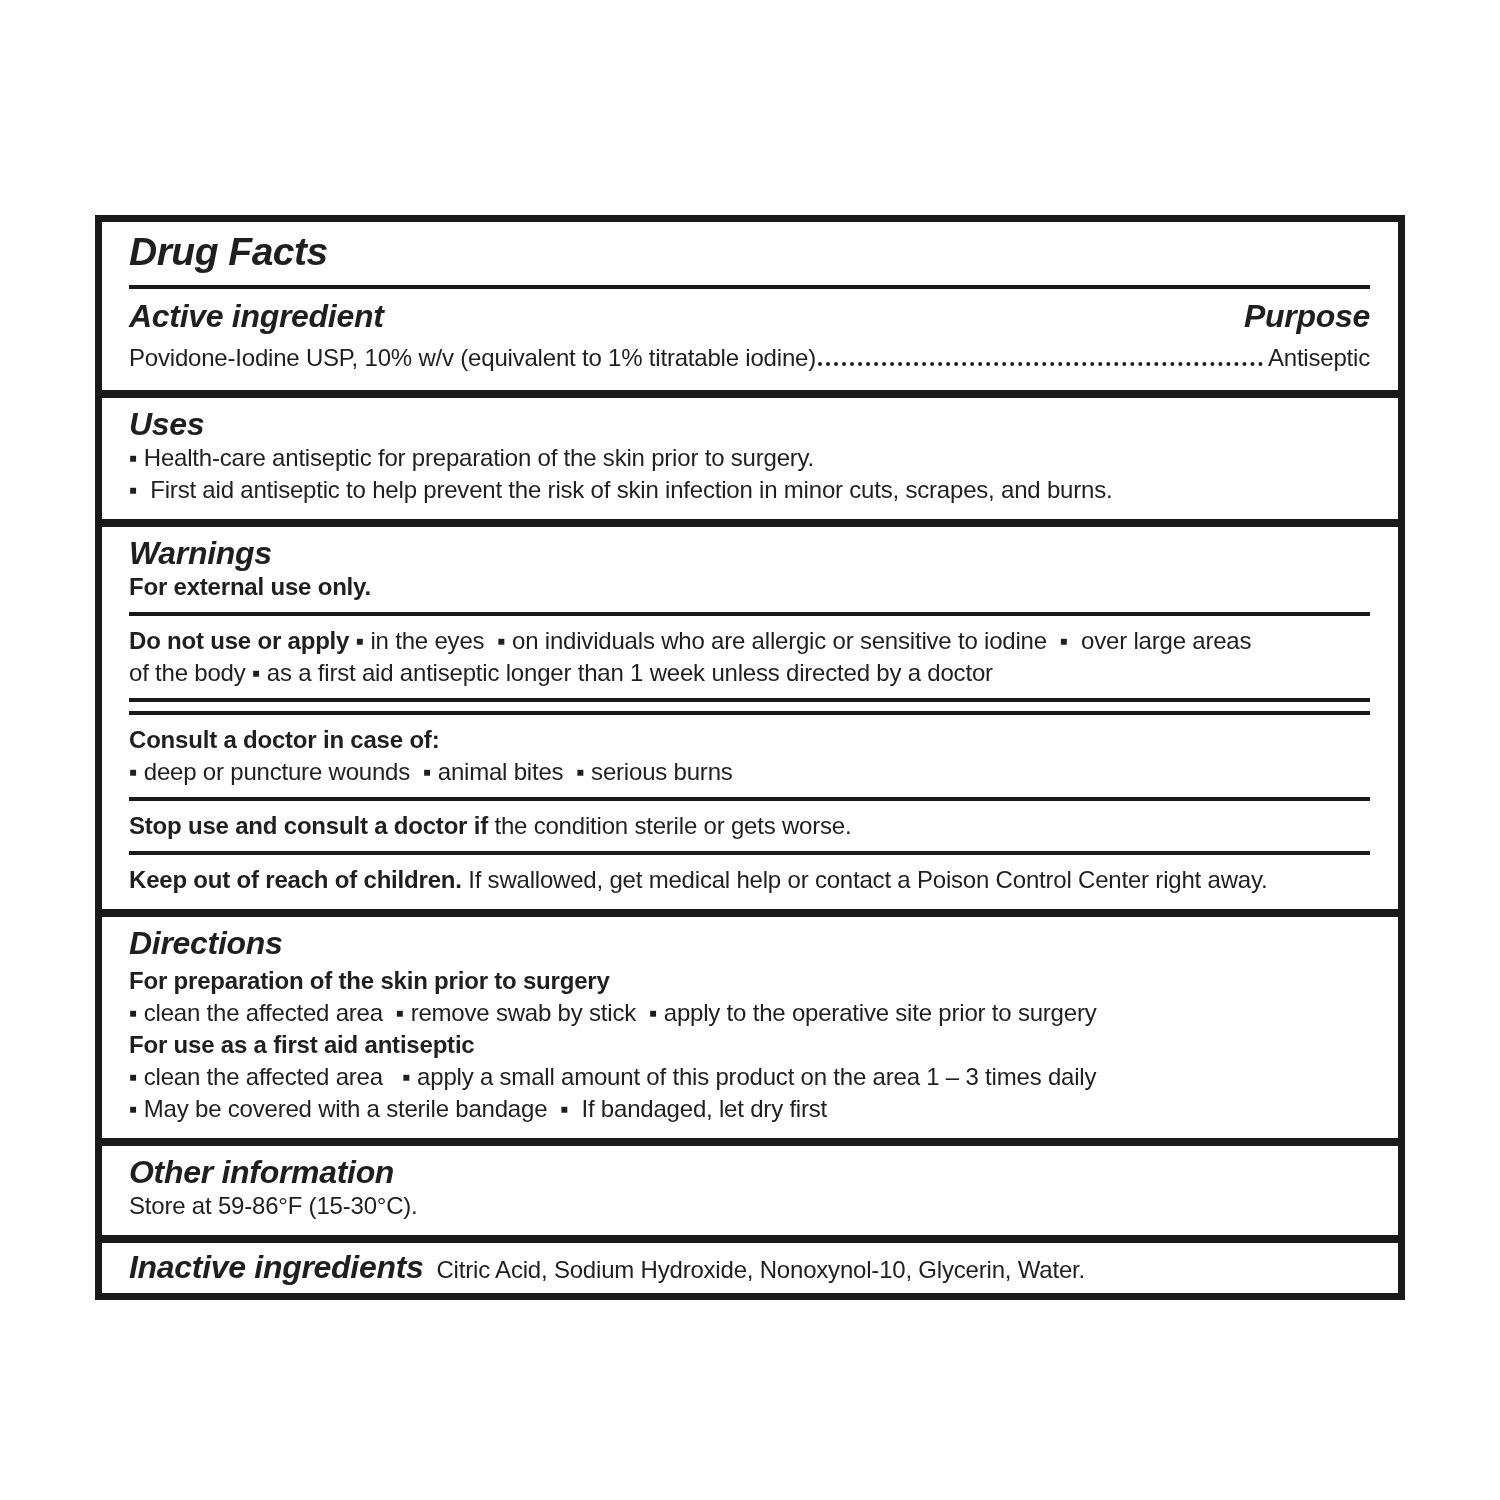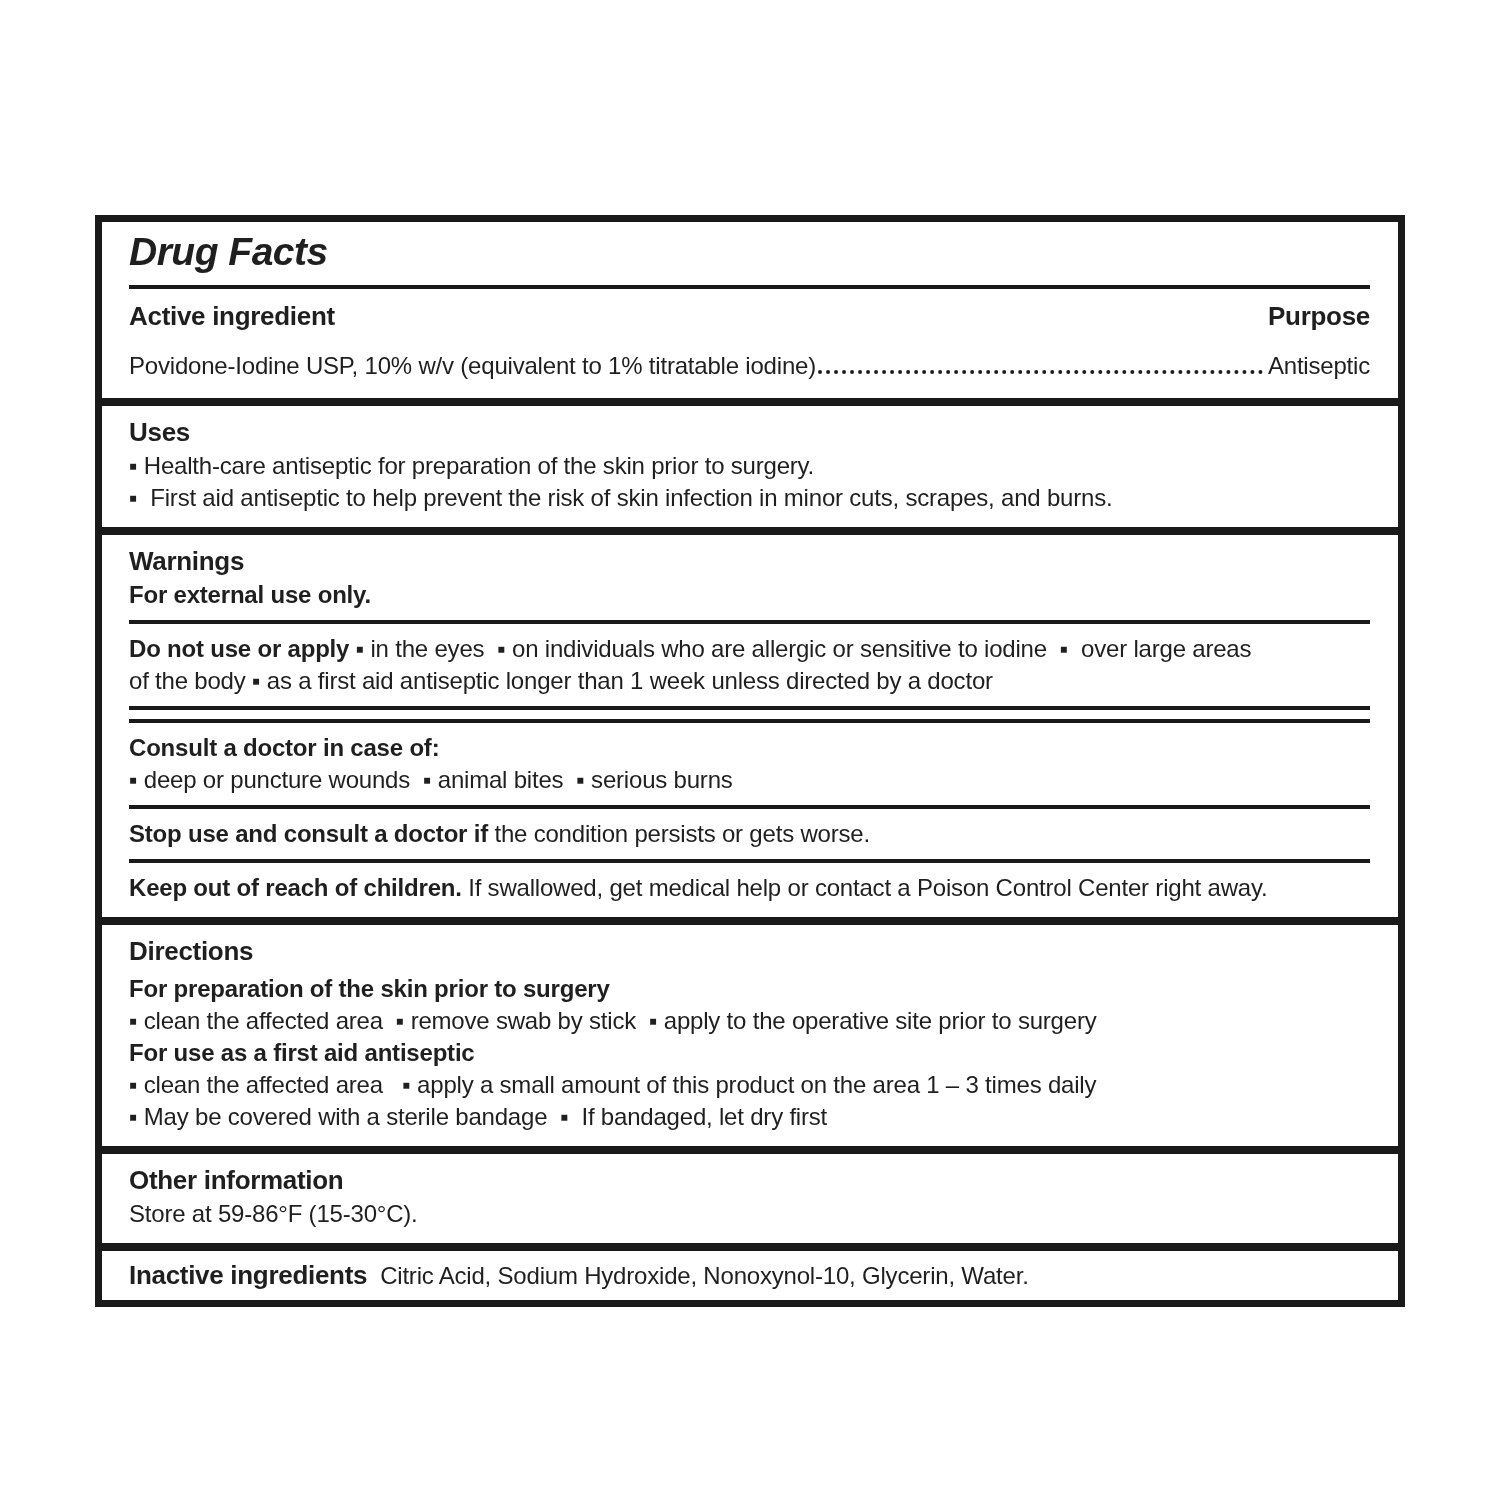--- a/index.html
+++ b/index.html
@@ -47,38 +47,39 @@
   }
   .title {
     font-size: 39px;
     line-height: 48px;
     font-weight: bold;
     font-style: italic;
     margin: 0;
     letter-spacing: -0.5px;
   }
   .h-ital {
-    font-size: 26px;
+    font-size: 32px;
     line-height: 36px;
     font-weight: bold;
+    font-style: italic;
     letter-spacing: -0.3px;
   }
   .h-bold {
     font-weight: bold;
   }
   .row-between {
     display: flex;
     justify-content: space-between;
     align-items: baseline;
     margin-top: 2px;
   }
   .leader-row {
     display: flex;
     align-items: baseline;
-    margin-top: 16px;
+    margin-top: 8px;
     justify-content: center;
   }
   .leader-row .txt { white-space: nowrap; }
   .leader {
     flex: 1 1 auto;
     min-width: 40px;
     border-bottom: 4px dotted #1f1f1f;
     margin: 0 5px 5px 2px;
     height: 1px;
   }
@@ -132,21 +133,21 @@
 
       <div class="thin-rule"></div>
 
       <div>
         <div class="line h-bold">Consult a doctor in case of:</div>
         <div class="line">▪ deep or puncture wounds  ▪ animal bites  ▪ serious burns</div>
       </div>
 
       <div class="thin-rule"></div>
 
-      <div class="line"><span class="h-bold">Stop use and consult a doctor if</span><span> the condition persists or gets worse.</span></div>
+      <div class="line"><span class="h-bold">Stop use and consult a doctor if</span><span> the condition sterile or gets worse.</span></div>
 
       <div class="thin-rule"></div>
 
       <div class="line"><span class="h-bold">Keep out of reach of children.</span><span> If swallowed, get medical help or contact a Poison Control Center right away.</span></div>
     </section>
 
     <div class="bar"></div>
 
     <section class="sec">
       <div class="h-ital">Directions</div>

